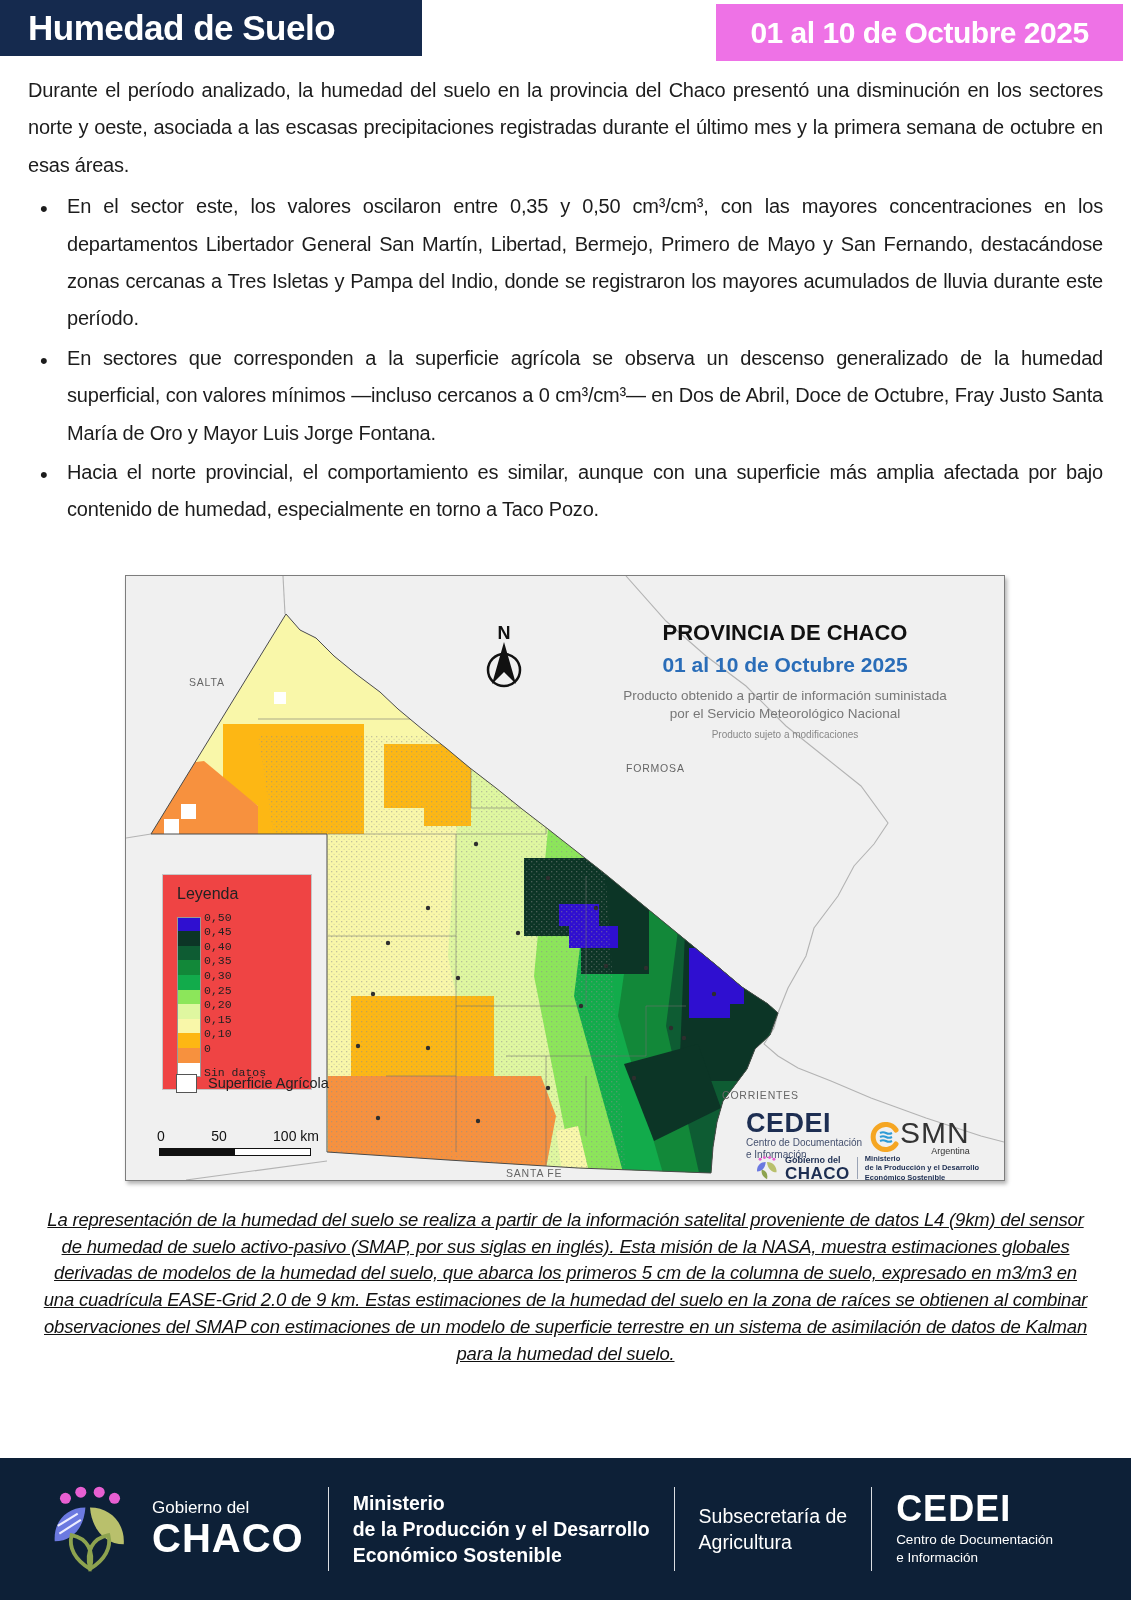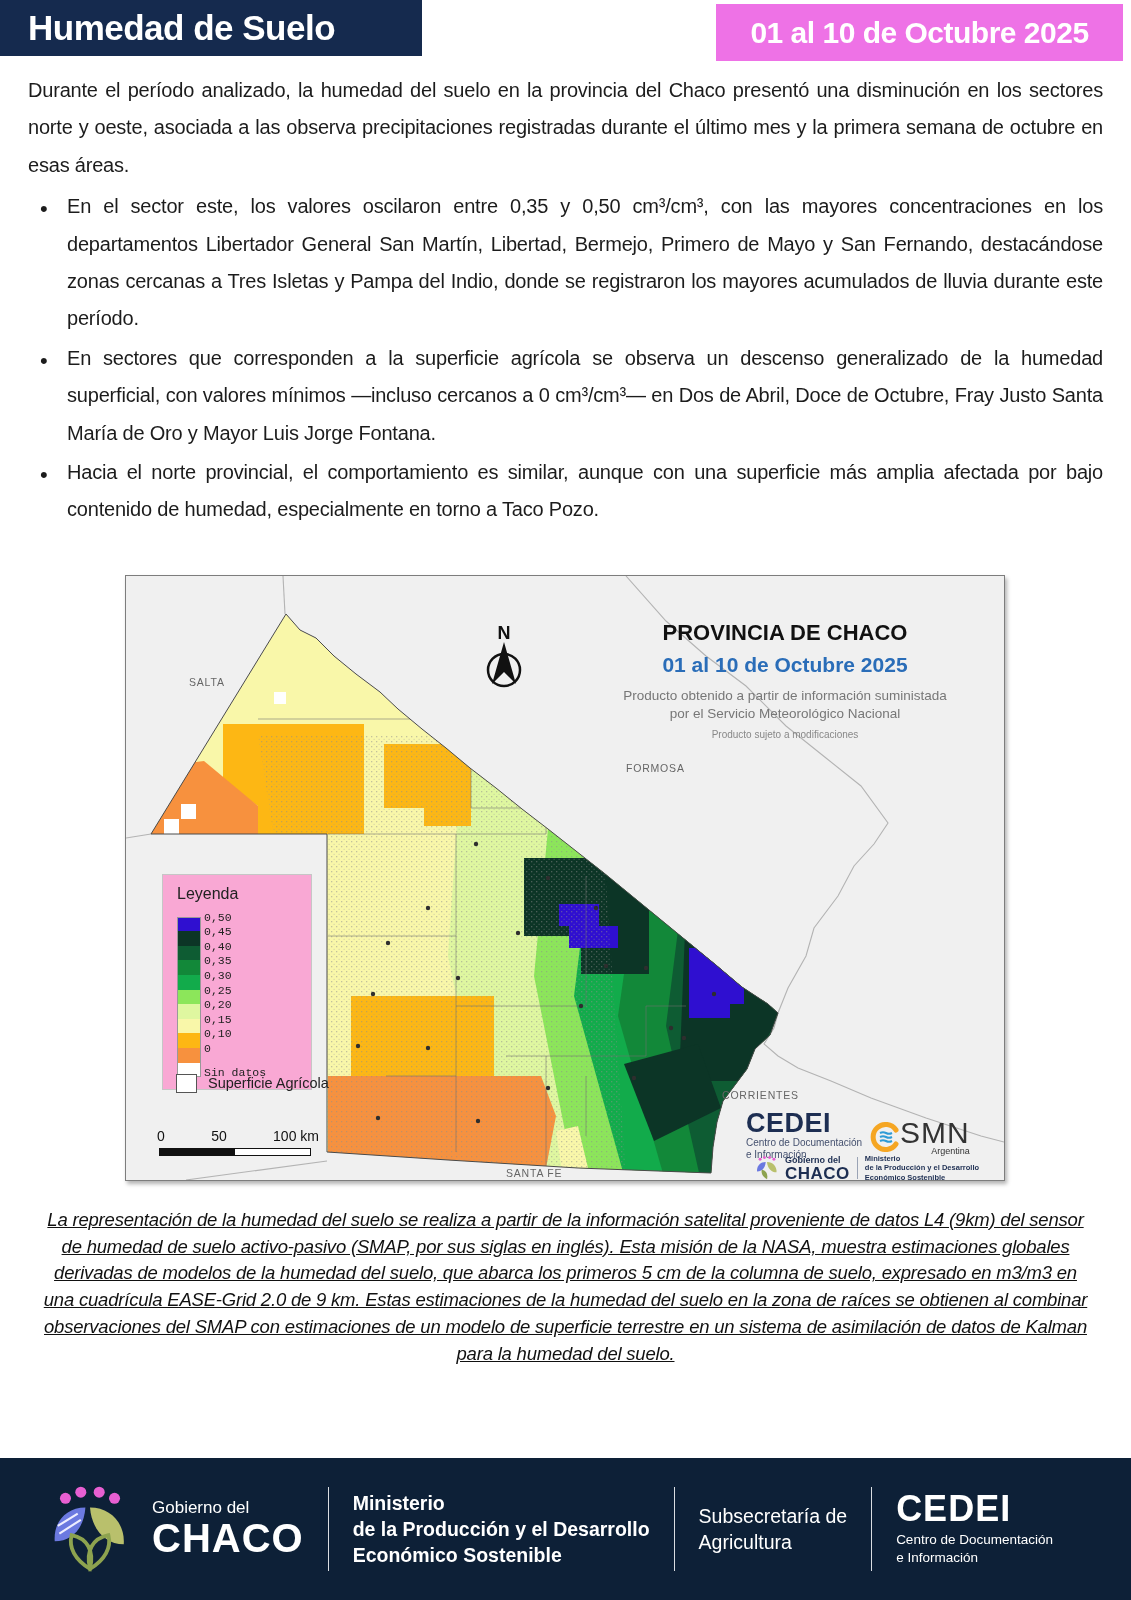--- a/index.html
+++ b/index.html
@@ -33,21 +33,21 @@
   .map-title{position:absolute;left:455px;top:38px;width:408px;text-align:center;}
   .map-title .t1{font-size:27px;font-weight:bold;color:#111;letter-spacing:-0.5px;}
   .map-title .t2{font-size:22px;font-weight:bold;color:#111;margin-top:6px;}
   .map-title .t3{font-size:21px;font-weight:bold;color:var(--accent-blue);margin-top:7px;}
   .map-title .t4{font-size:13.5px;color:#777;margin-top:10px;line-height:1.35;}
   .map-title .t5{font-size:10px;color:#888;margin-top:6px;}
 
   .north{position:absolute;left:356px;top:50px;width:44px;text-align:center;}
   .north .nlabel{font-size:18px;color:#111;font-weight:bold;line-height:14px;}
 
-  .legend-panel{position:absolute;left:36px;top:298px;width:150px;background:#f9a8d4;border:1px solid #c6c6c6;padding:10px 8px 12px 14px;}
+  .legend-panel{position:absolute;left:36px;top:298px;width:150px;background:#ef4444;border:1px solid #c6c6c6;padding:10px 8px 12px 14px;}
   .legend-panel .ltitle{font-size:16px;color:#222;margin-bottom:14px;}
   .lrow{display:flex;height:14.6px;}
   .lswatch{width:24px;height:14.6px;border-left:1px solid #999;border-right:1px solid #999;flex:0 0 24px;}
   .lrow:first-of-type .lswatch{border-top:1px solid #999;}
   .lrow:last-of-type .lswatch{border-bottom:1px solid #999;}
   .llabel{font-size:11.5px;color:#222;margin-left:3px;margin-top:-6px;white-space:nowrap;font-family:Liberation Mono, monospace;}
   .llabel.center{margin-top:3px;}
 
   .agri-row{position:absolute;left:50px;top:498px;display:flex;align-items:center;}
   .agri-box{width:21px;height:19px;background:#fff;border:1.5px solid #555;}
@@ -94,21 +94,21 @@
   <div class="subheader">
     <div class="section-box">
       <span>Humedad de Suelo</span>
     </div>
     <div class="date-box">
       <span>01 al 10 de Octubre 2025</span>
     </div>
   </div>
 
   <div class="bodytext">
-    <p>Durante el período analizado, la humedad del suelo en la provincia del Chaco presentó una disminución en los sectores norte y oeste, asociada a las observa precipitaciones registradas durante el último mes y la primera semana de octubre en esas áreas.</p>
+    <p>Durante el período analizado, la humedad del suelo en la provincia del Chaco presentó una disminución en los sectores norte y oeste, asociada a las escasas precipitaciones registradas durante el último mes y la primera semana de octubre en esas áreas.</p>
     <ul>
       <li>En el sector este, los valores oscilaron entre 0,35 y 0,50 cm³/cm³, con las mayores concentraciones en los departamentos Libertador General San Martín, Libertad, Bermejo, Primero de Mayo y San Fernando, destacándose zonas cercanas a Tres Isletas y Pampa del Indio, donde se registraron los mayores acumulados de lluvia durante este período.</li>
       <li>En sectores que corresponden a la superficie agrícola se observa un descenso generalizado de la humedad superficial, con valores mínimos —incluso cercanos a 0 cm³/cm³— en Dos de Abril, Doce de Octubre, Fray Justo Santa María de Oro y Mayor Luis Jorge Fontana.</li>
       <li>Hacia el norte provincial, el comportamiento es similar, aunque con una superficie más amplia afectada por bajo contenido de humedad, especialmente en torno a Taco Pozo.</li>
     </ul>
   </div>
 
   <div class="map-box">
     <svg class="basemap" id="map-svg" viewBox="0 0 878 604">
       <defs>

